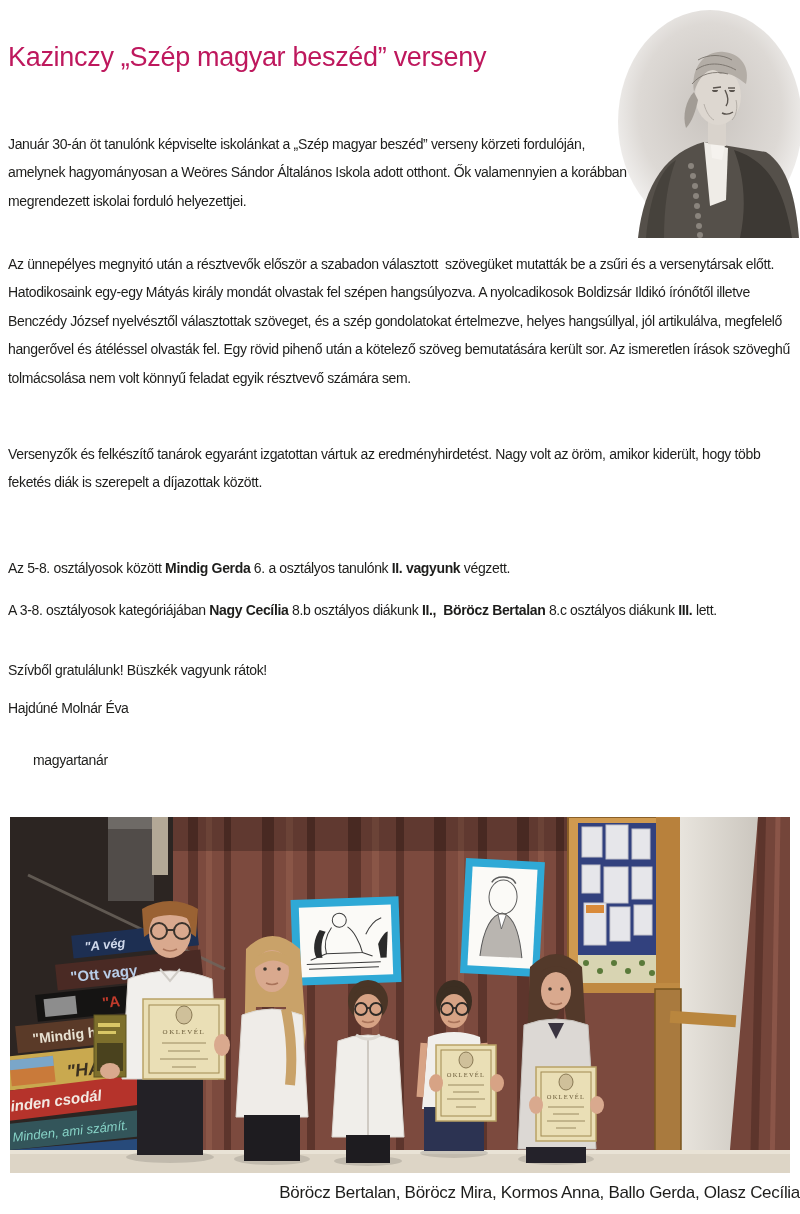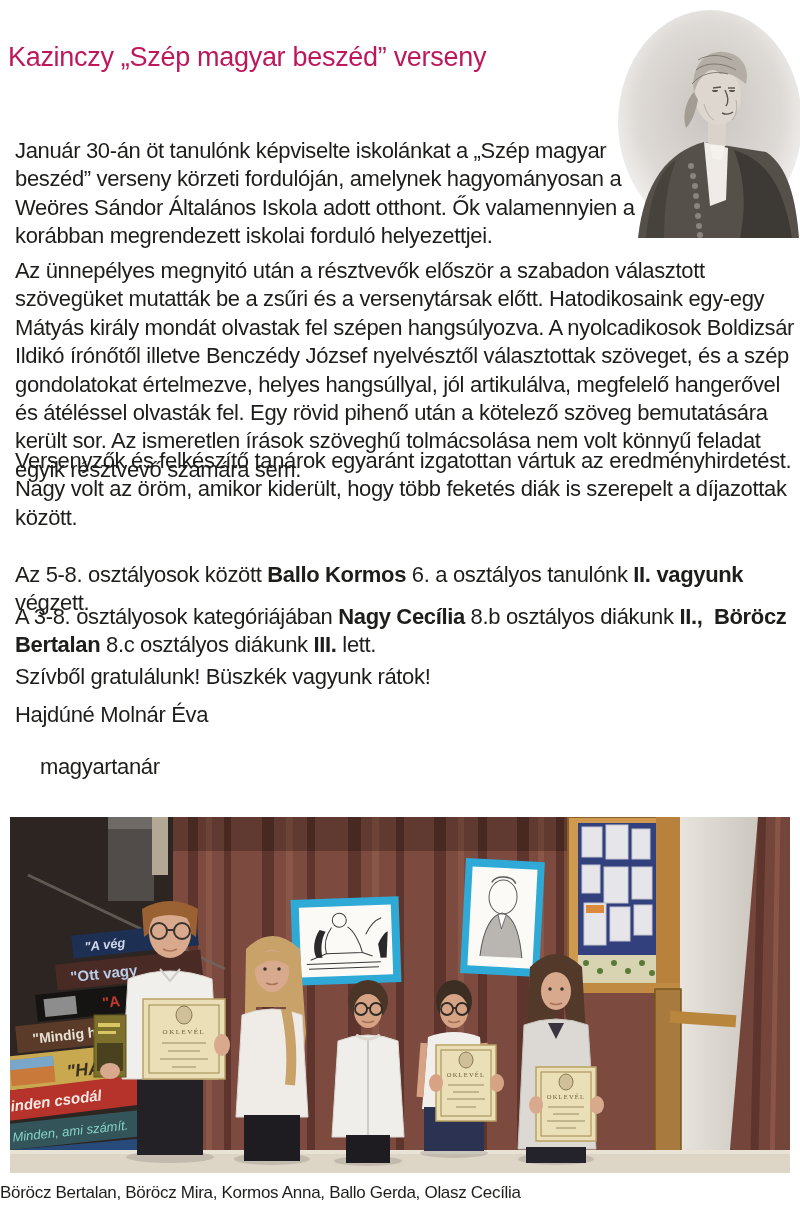--- a/index.html
+++ b/index.html
@@ -6,30 +6,30 @@
   body{
     width:800px;height:1214px;position:relative;background:#ffffff;
     font-family:"Liberation Sans", sans-serif;color:#1d1d1b;overflow:hidden;
   }
   .abs{position:absolute;}
   #title{
     left:8px;top:42px;width:640px;font-size:27px;letter-spacing:-0.3px;
     color:#be185d;font-weight:normal;margin:0;
   }
   .para{
-    left:8px;width:783px;font-size:22px;line-height:28.4px;letter-spacing:-0.35px;
-    margin:7px;white-space:pre-wrap;
+    left:8px;width:783px;font-size:14px;line-height:28.4px;letter-spacing:-0.35px;
+    margin:0;white-space:pre-wrap;
   }
   .para b{font-weight:bold;}
   #p1{width:622px;}
   #sig-role{padding-left:25px;}
   #portrait{left:616px;top:0px;width:184px;height:238px;}
   #photo{left:10px;top:817px;width:780px;height:356px;}
   #caption{
-    left:0;top:1183px;width:800px;text-align:left;font-size:17px;
+    left:0;top:1183px;width:800px;text-align:right;font-size:17px;
     letter-spacing:-0.3px;margin:0;
   }
   svg{display:block;}
 </style>
 </head>
 <body>
 
 <h1 id="title" class="abs">Kazinczy „Szép magyar beszéd” verseny</h1>
 
 <figure id="portrait" class="abs" style="margin:0">
@@ -84,21 +84,21 @@
       <path d="M88,104 C90,112 94,118 98,120"></path>
       <path d="M120,100 C122,108 120,116 116,120"></path>
     </g>
   </svg>
 </figure>
 
 <p id="p1" class="para abs" style="top:130px">Január 30-án öt tanulónk képviselte iskolánkat a „Szép magyar beszéd” verseny körzeti fordulóján, amelynek hagyományosan a Weöres Sándor Általános Iskola adott otthont. Ők valamennyien a korábban megrendezett iskolai forduló helyezettjei.</p>
 <p id="p2" class="para abs" style="top:250px">Az ünnepélyes megnyitó után a résztvevők először a szabadon választott  szövegüket mutatták be a zsűri és a versenytársak előtt. Hatodikosaink egy-egy Mátyás király mondát olvastak fel szépen hangsúlyozva. A nyolcadikosok Boldizsár Ildikó írónőtől illetve Benczédy József nyelvésztől választottak szöveget, és a szép gondolatokat értelmezve, helyes hangsúllyal, jól artikulálva, megfelelő hangerővel és átéléssel olvasták fel. Egy rövid pihenő után a kötelező szöveg bemutatására került sor. Az ismeretlen írások szöveghű tolmácsolása nem volt könnyű feladat egyik résztvevő számára sem.</p>
 <p id="p3" class="para abs" style="top:440px">Versenyzők és felkészítő tanárok egyaránt izgatottan vártuk az eredményhirdetést. Nagy volt az öröm, amikor kiderült, hogy több feketés diák is szerepelt a díjazottak között.</p>
 
-<p class="para abs" style="top:554px"><span>Az 5-8. osztályosok között </span><b>Ballo Kormos</b><span> 6. a osztályos tanulónk </span><b>II. vagyunk</b><span> végzett.</span></p>
+<p class="para abs" style="top:554px"><span>Az 5-8. osztályosok között </span><b>Mindig Gerda</b><span> 6. a osztályos tanulónk </span><b>II. vagyunk</b><span> végzett.</span></p>
 
 <p class="para abs" style="top:596px"><span>A 3-8. osztályosok kategóriájában </span><b>Nagy Cecília</b><span> 8.b osztályos diákunk </span><b>II.,</b><span>  </span><b>Böröcz Bertalan</b><span> 8.c osztályos diákunk </span><b>III.</b><span> lett.</span></p>
 
 <p class="para abs" style="top:656px">Szívből gratulálunk! Büszkék vagyunk rátok!</p>
 <p class="para abs" style="top:694px">Hajdúné Molnár Éva</p>
 <p id="sig-role" class="para abs" style="top:746px">magyartanár</p>
 
 <figure id="photo" class="abs" style="margin:0">
 <svg width="780" height="356" viewBox="0 0 780 356">
   <defs>

